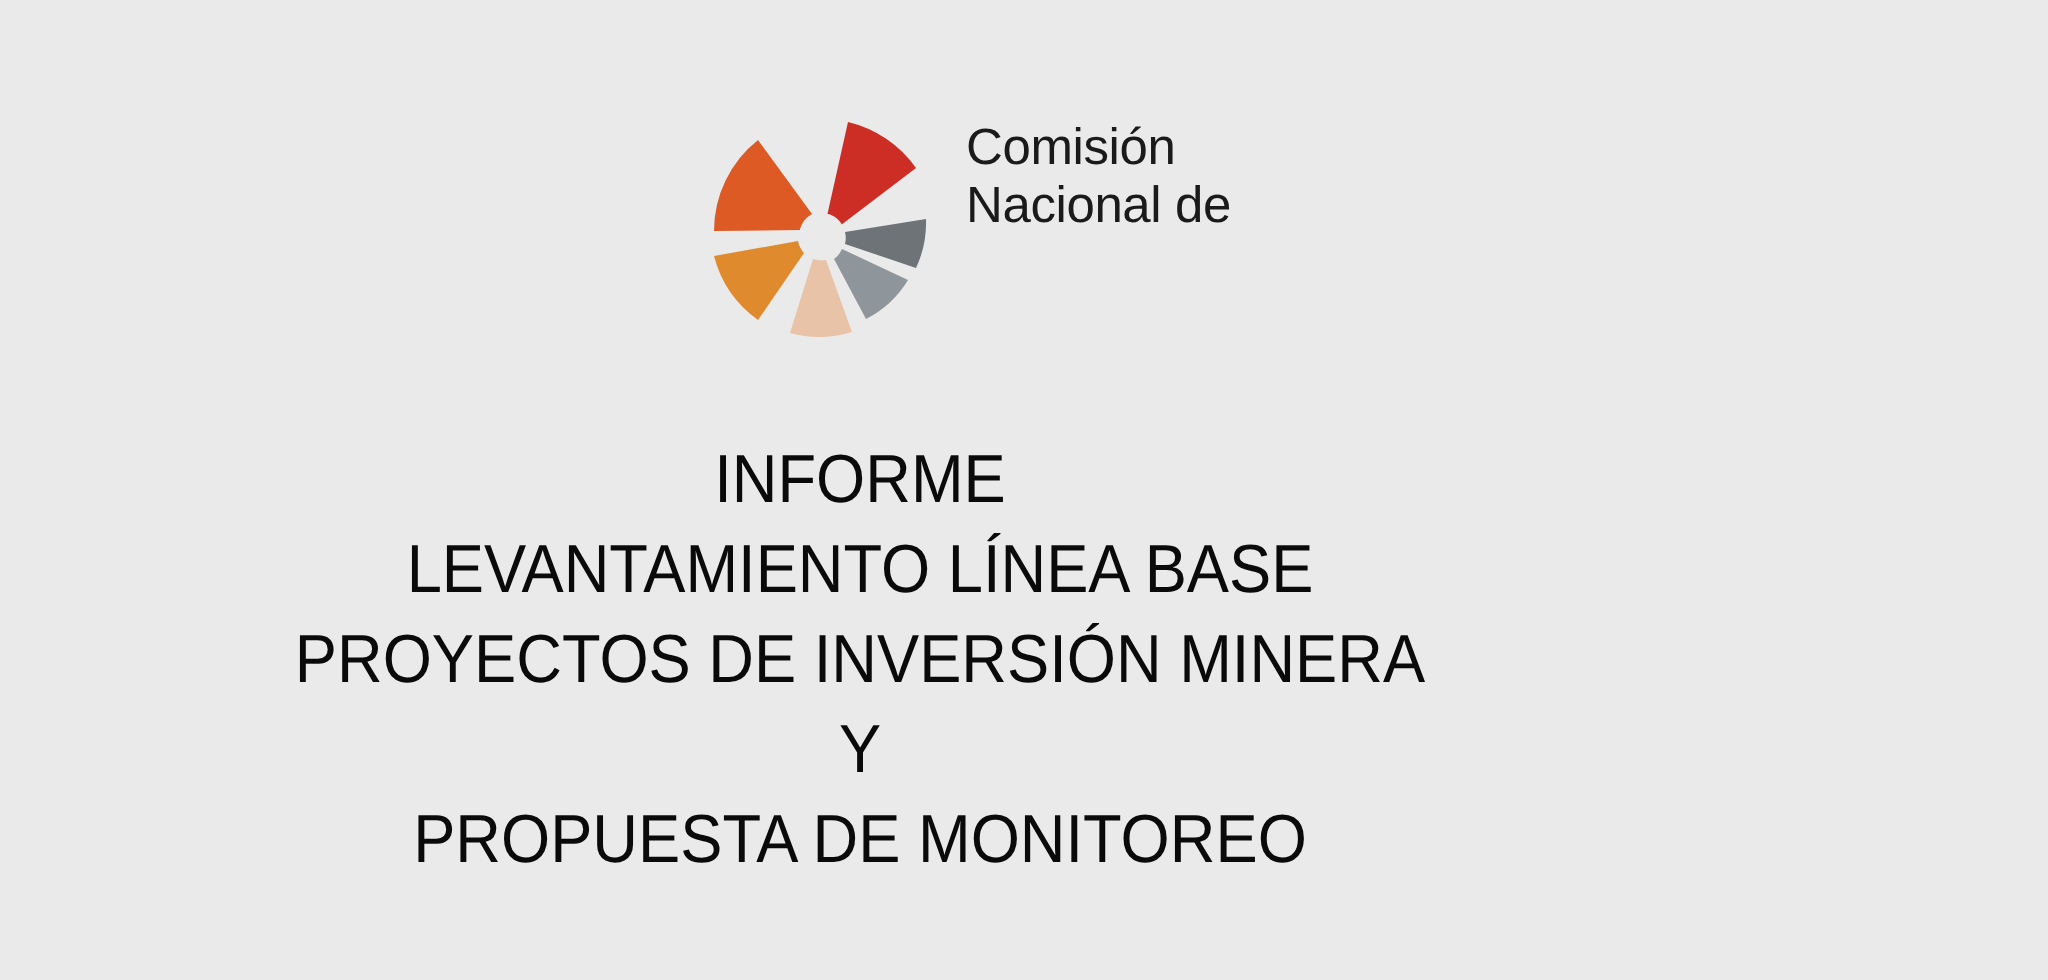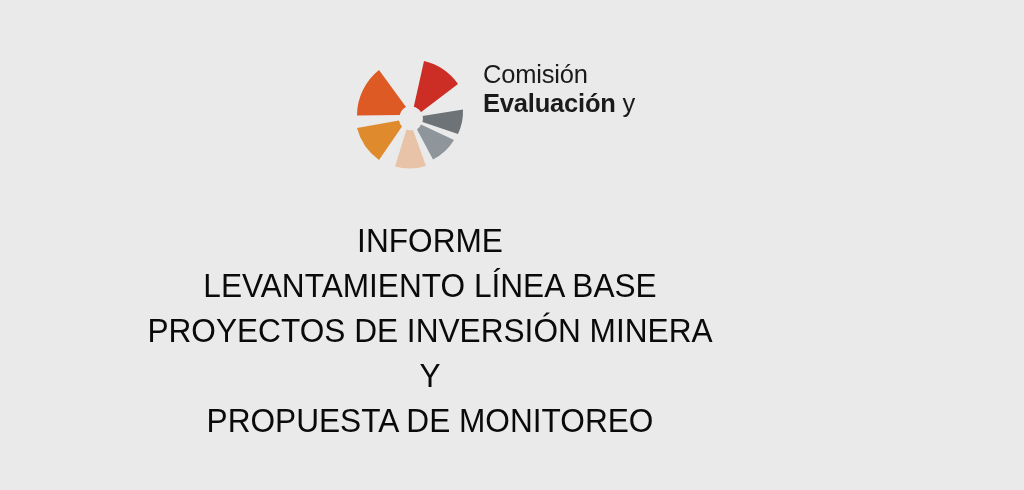--- a/index.html
+++ b/index.html
@@ -105,21 +105,21 @@
 
           <path d="M -11,-3 L -54,-2.5 A 58,58 0 0 1 -32,-48 L -5,-11 A 12,12 0 0 0 -11,-3 Z" fill="#de5a24"></path>
 
           <circle cx="0" cy="0" r="11.5" fill="#eaeaea"></circle>
         </g>
       </svg>
     </div>
 
     <div class="logo-wordmark">
       <div class="logo-line regular">Comisión</div>
-      <div class="logo-line bold"><span>Evaluación</span><span class="thin"> y</span></div>
+      <div class="logo-line regular">Nacional de</div>
     </div>
 
   </div>
 
   <div class="title-block">
     <div class="title-line">INFORME</div>
     <div class="title-line">LEVANTAMIENTO LÍNEA BASE</div>
     <div class="title-line">PROYECTOS DE INVERSIÓN MINERA</div>
     <div class="title-line">Y</div>
     <div class="title-line">PROPUESTA DE MONITOREO</div>

